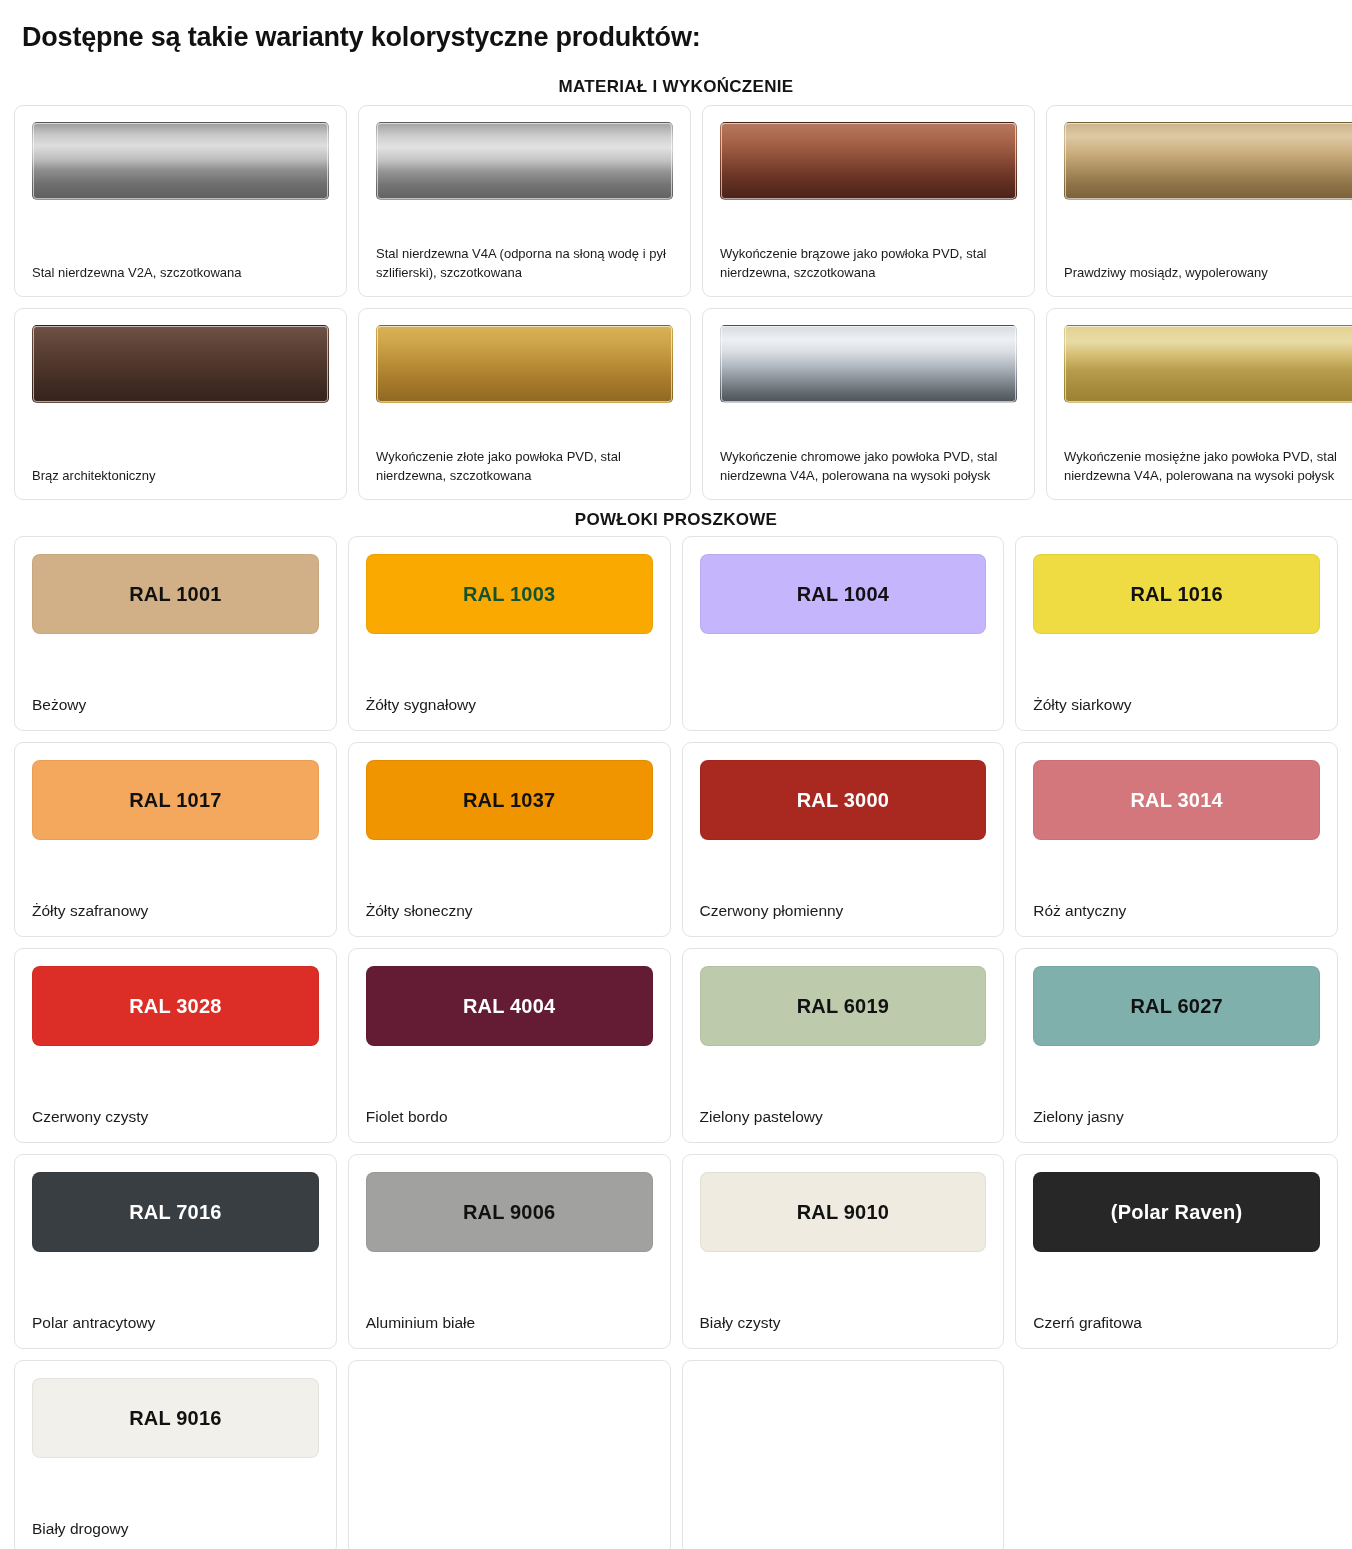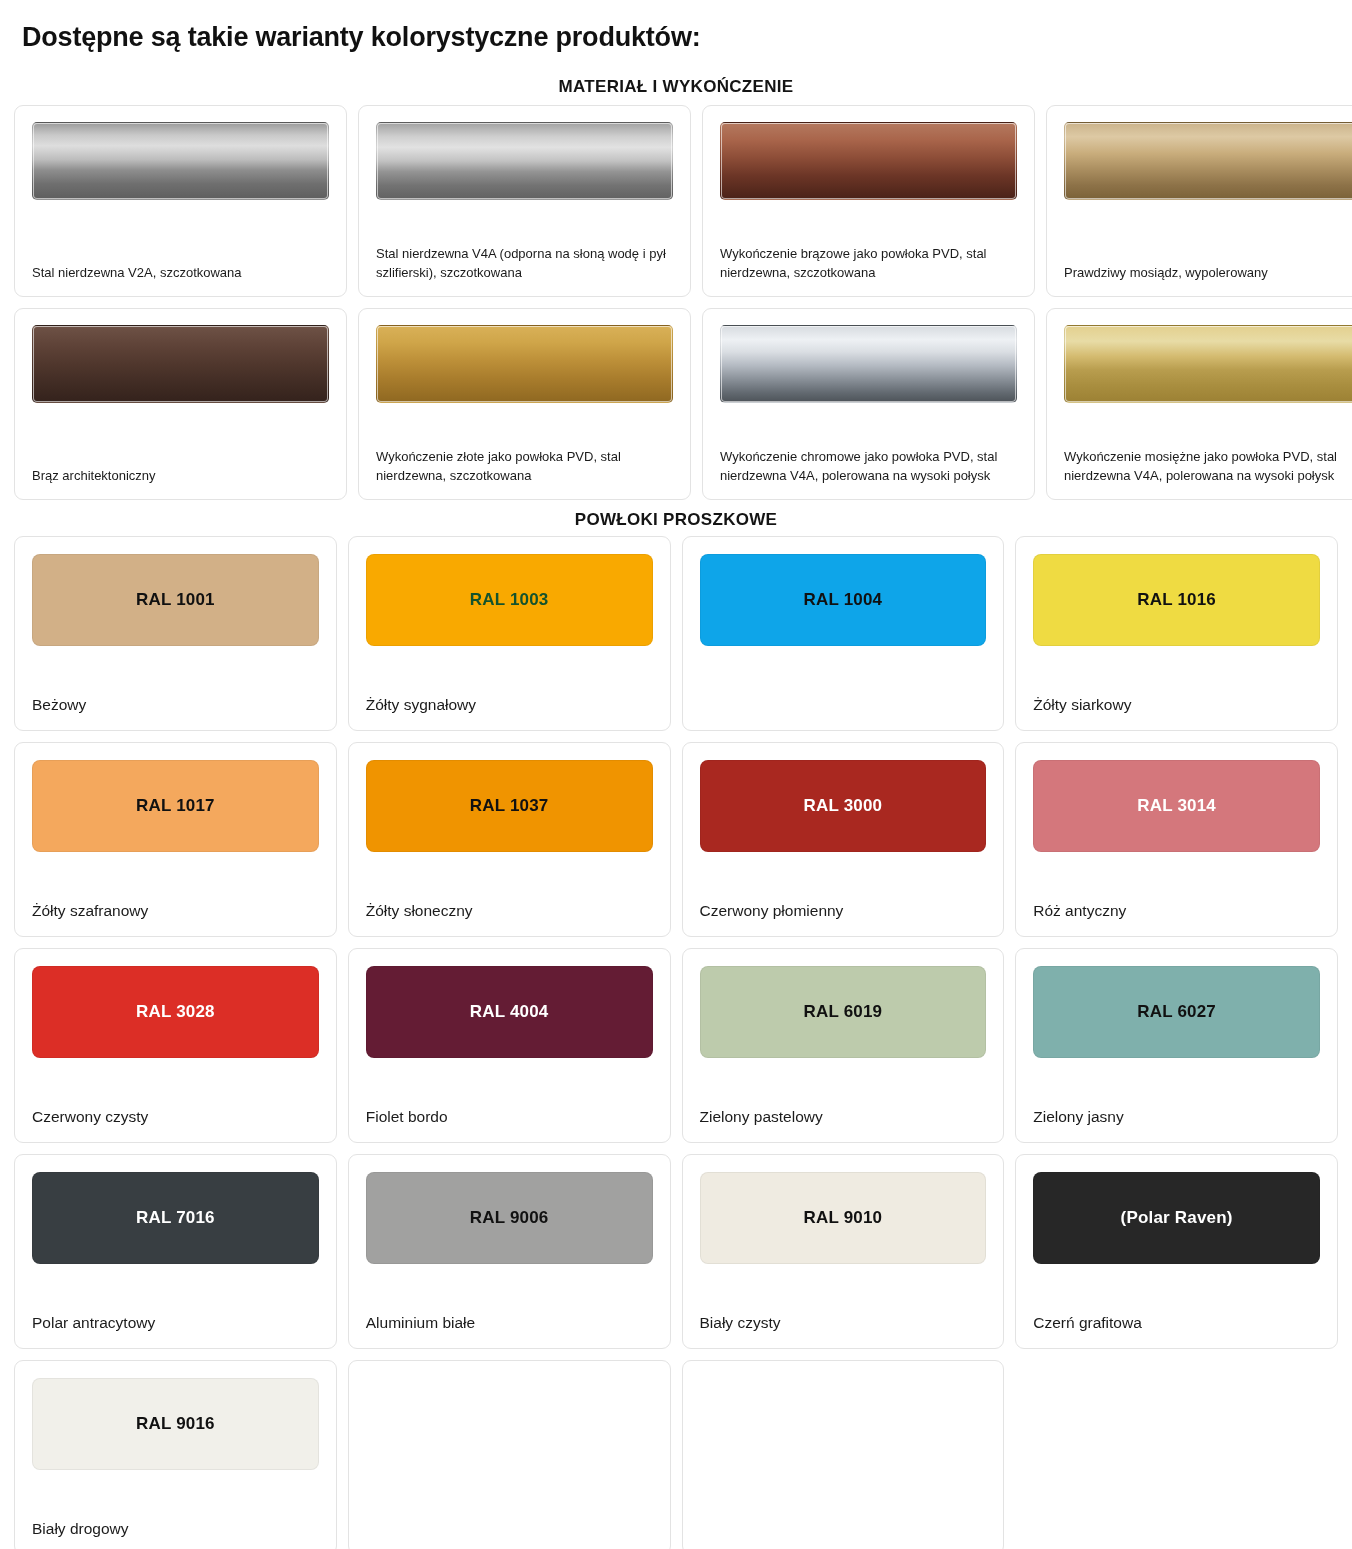--- a/index.html
+++ b/index.html
@@ -75,27 +75,27 @@
     font-size: 13px;
     line-height: 1.42;
     color: #1b1b1b;
   }
   .material-grid .card .material-label { margin-top: auto; padding-top: 16px; }
 
   
   .powder-grid .card { min-height: 195px; padding: 17px 17px 14px 17px; }
 
   .swatch-chip {
-    height: 92px;
+    height: 80px;
     border-radius: 8px;
     display: flex;
     align-items: center;
     justify-content: center;
     font-weight: bold;
-    font-size: 17px;
+    font-size: 20px;
     letter-spacing: 0.2px;
     border: 1px solid rgba(0,0,0,0.05);
   }
 
   .powder-name {
     margin-top: auto;
     padding-top: 18px;
     font-size: 15.5px;
     line-height: 1.4;
     color: #1b1b1b;
@@ -156,21 +156,21 @@
         </div>
         <div class="powder-name">Beżowy</div>
       </div>
       <div class="card">
         <div class="swatch-chip" style="background: rgb(249, 169, 0); color: #14532d; align-items: center;">
           <span>RAL 1003</span>
         </div>
         <div class="powder-name">Żółty sygnałowy</div>
       </div>
       <div class="card">
-        <div class="swatch-chip" style="background: #0ea5e9; color: rgb(17, 17, 17);">
+        <div class="swatch-chip" style="background: #c4b5fd; color: rgb(17, 17, 17);">
           <span>RAL 1004</span>
         </div>
       </div>
       <div class="card">
         <div class="swatch-chip" style="background: rgb(239, 219, 66); color: rgb(17, 17, 17);">
           <span>RAL 1016</span>
         </div>
         <div class="powder-name">Żółty siarkowy</div>
       </div>
       <div class="card">

